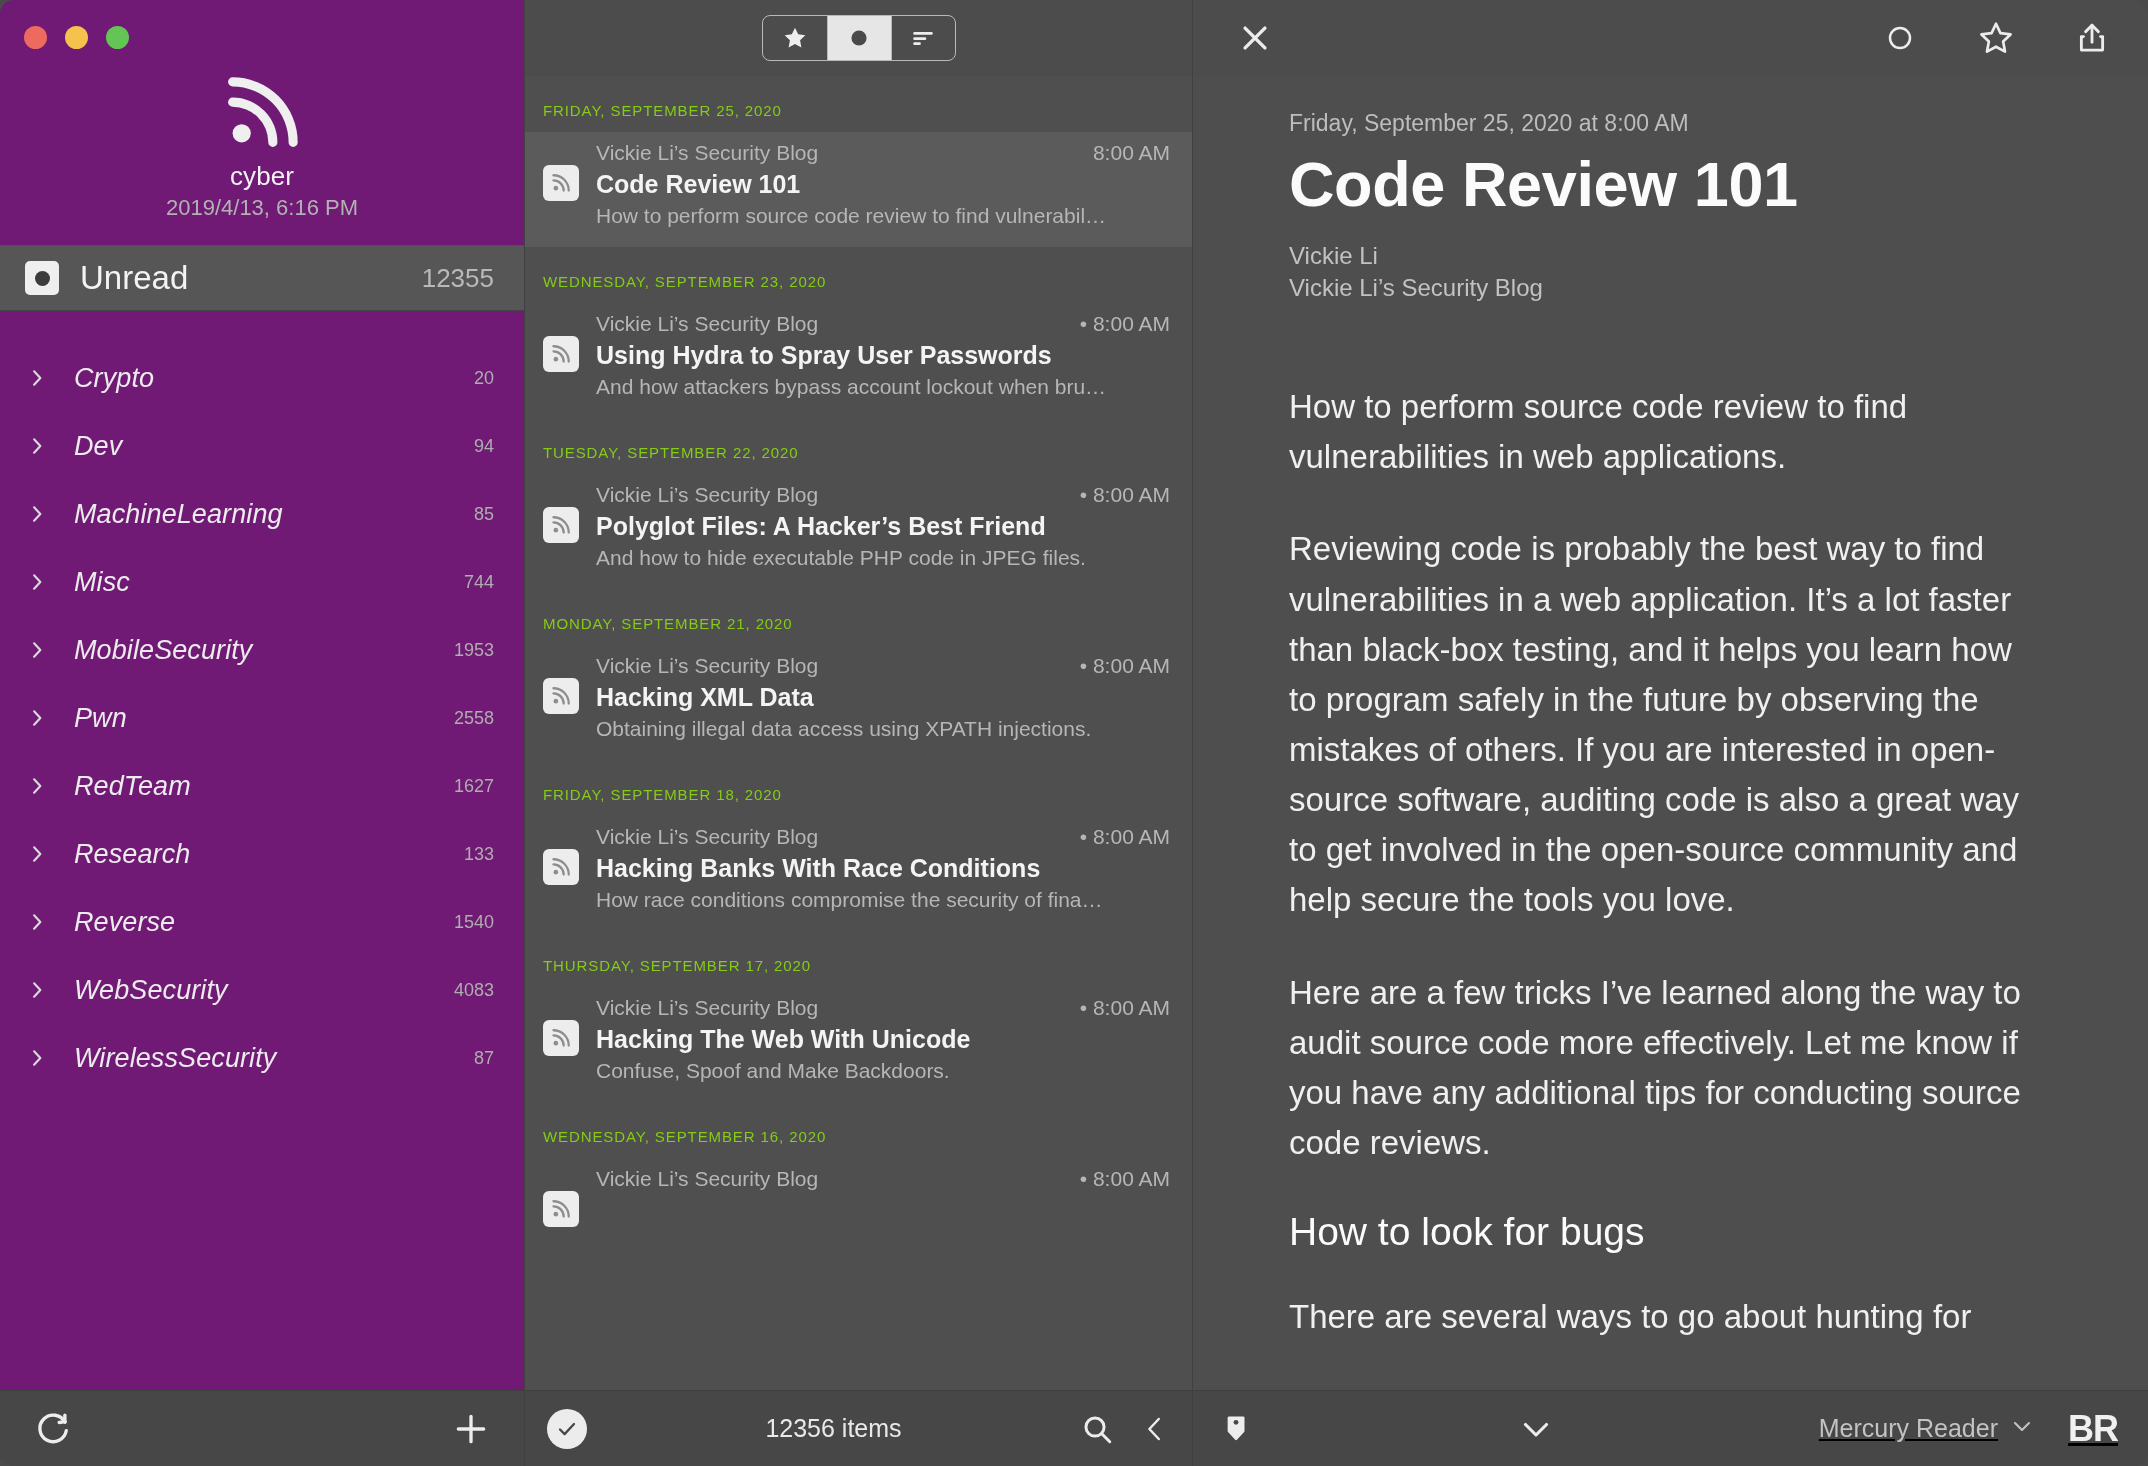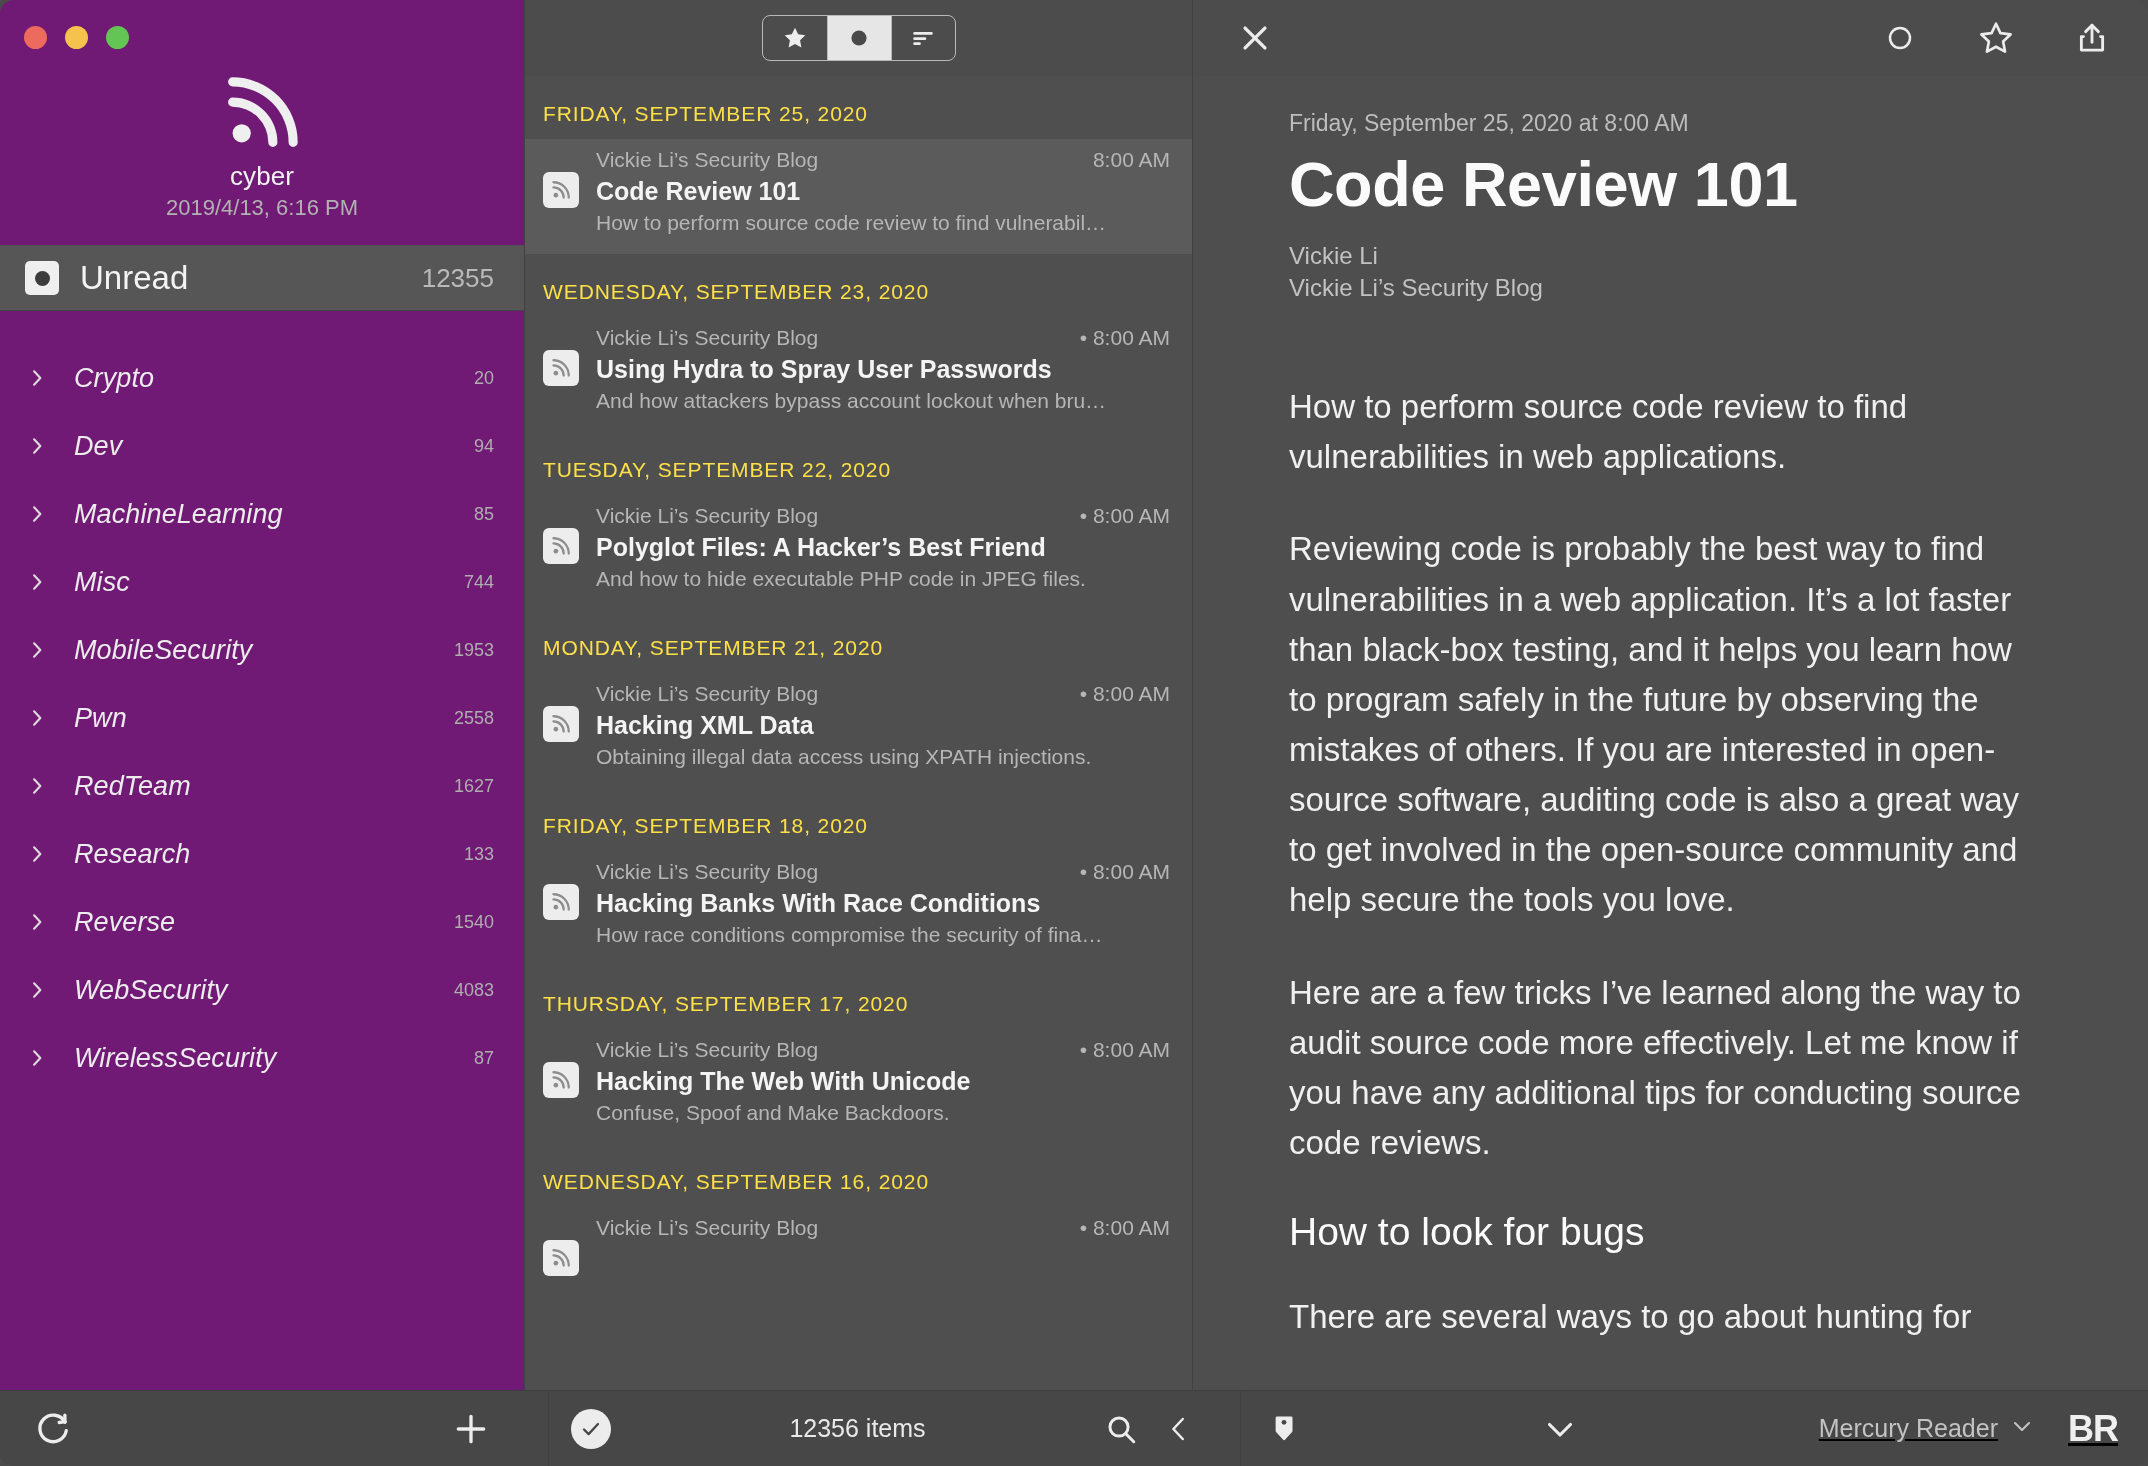--- a/index.html
+++ b/index.html
@@ -111,21 +111,21 @@
   .seg {
     width:64px; display:flex; align-items:center; justify-content:center;
     color:#ededed;
   }
   .seg + .seg { border-left:1.5px solid #b9b9b9; }
   .seg.active { background:#e6e6e6; color:#4a4a4a; }
 
   .list-scroll { flex:1; overflow:hidden; position:relative; }
 
   .date-head {
-    font-size:21px; color:#fde047; letter-spacing:.9px;
+    font-size:15px; color:#84cc16; letter-spacing:.9px;
     padding:26px 0 13px 18px;
   }
   .article {
     display:flex; padding:9px 22px 19px 18px; align-items:flex-start;
   }
   .article.selected { background:#5b5b5b; }
   .art-icon {
     width:36px; height:36px; flex:0 0 36px;
     border-radius:6px; background:#ededed;
     display:flex; align-items:center; justify-content:center;
@@ -183,21 +183,21 @@
   }
   .detail-body h2 {
     font-size:39px; color:#fbfbfb; font-weight:normal;
     margin-top:10px; margin-bottom:38px;
   }
   .fade-cut { max-width:740px; }
 
   
   .bottombar {
     height:76px; flex:0 0 76px; display:flex;
-    background:#474747; border-top:1px solid #3f3f3f;gap:24px;
+    background:#474747; border-top:1px solid #3f3f3f;
   }
   .bb-sidebar {
     width:524px; flex:0 0 524px; display:flex; align-items:center;
     justify-content:space-between; padding:0 34px;
   }
   .bb-list {
     width:668px; flex:0 0 668px; display:flex; align-items:center;
     padding:0 22px; border-left:1px solid #414141; gap:0;
   }
   .bb-detail {

